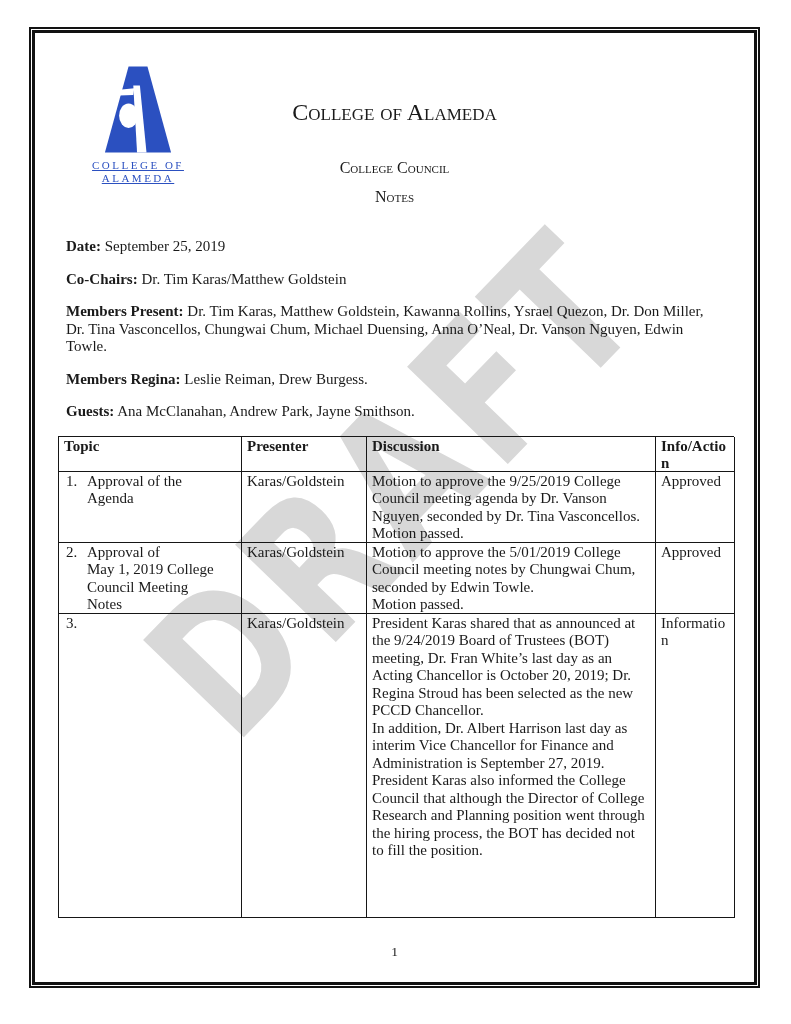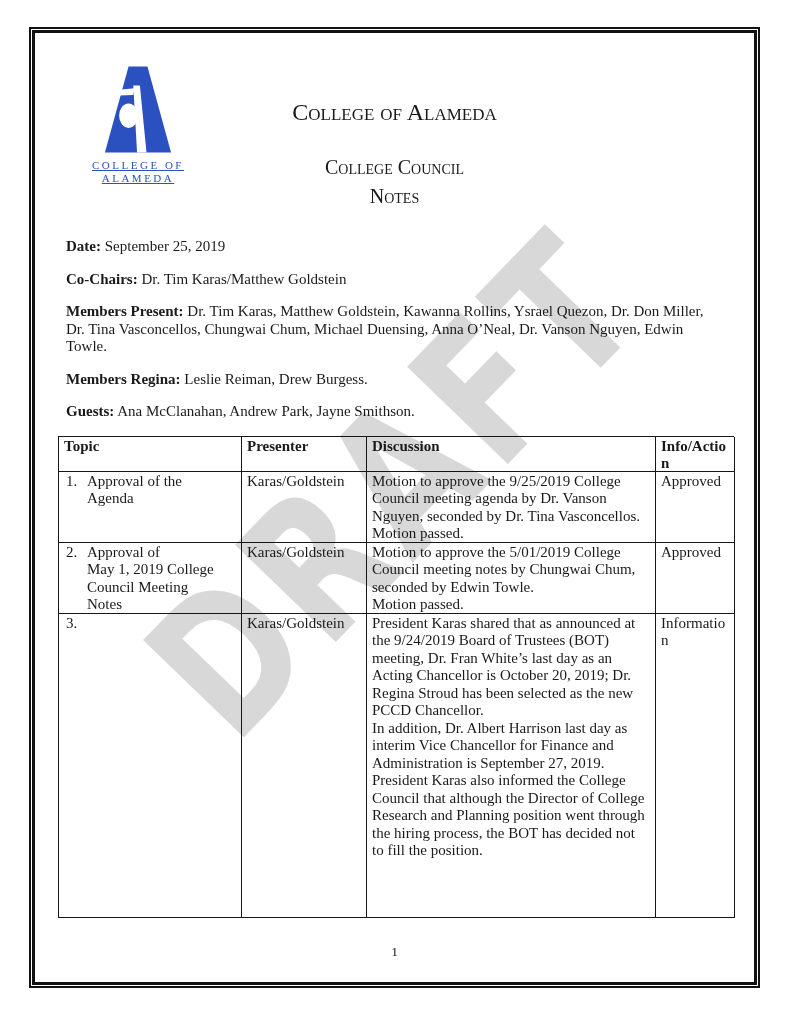--- a/index.html
+++ b/index.html
@@ -29,21 +29,21 @@
   }
   .logo svg{display:block;margin:0 auto;}
   .logo-text{
     color:#2b50c0;font-size:11px;line-height:13px;letter-spacing:2.5px;
     margin-top:3px;white-space:nowrap;text-decoration:underline;
   }
   .titles{text-align:center;padding-top:64px;}
   .title1{
     font-variant:small-caps;font-size:24px;line-height:30px;margin-bottom:26px;
   }
-  .title2{font-variant:small-caps;font-size:20px;line-height:29px;}
+  .title2{font-variant:small-caps;font-size:16px;line-height:29px;}
   .meta{margin:27px 9px 0 9px;font-size:15px;line-height:17.5px;}
   .meta p{margin:0 0 15px 0;}
   .meta b{font-weight:bold;}
   .grid{
     display:grid;
     grid-template-columns:183px 125px 289px 79px;
     grid-template-rows:35px 71px 71px 304px;
     border-top:1px solid #161616;border-left:1px solid #161616;
     margin:15px 0 0 1px;width:676px;box-sizing:border-box;
     font-size:15px;line-height:17.5px;

